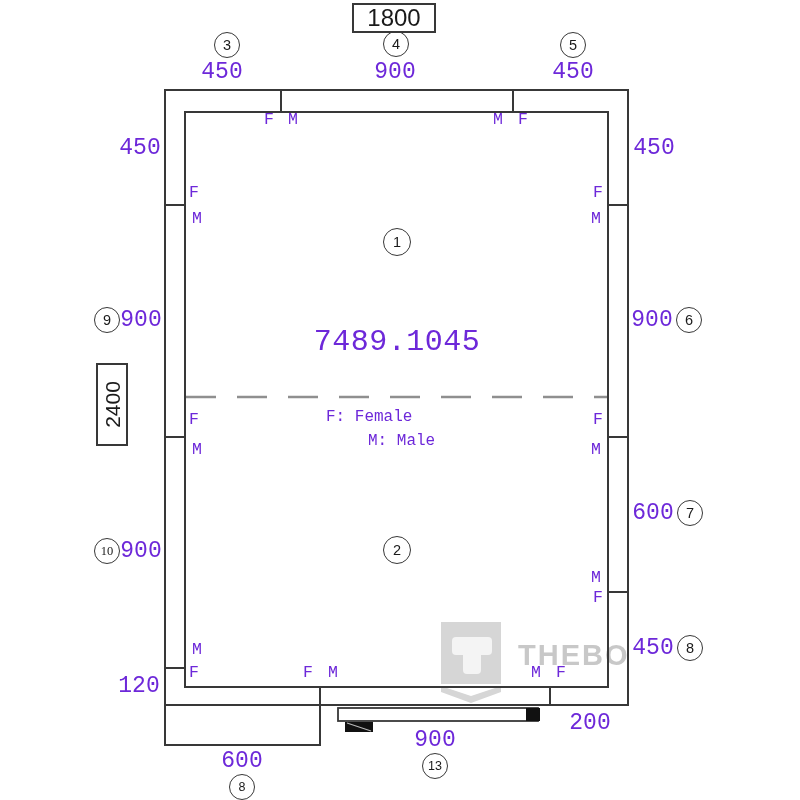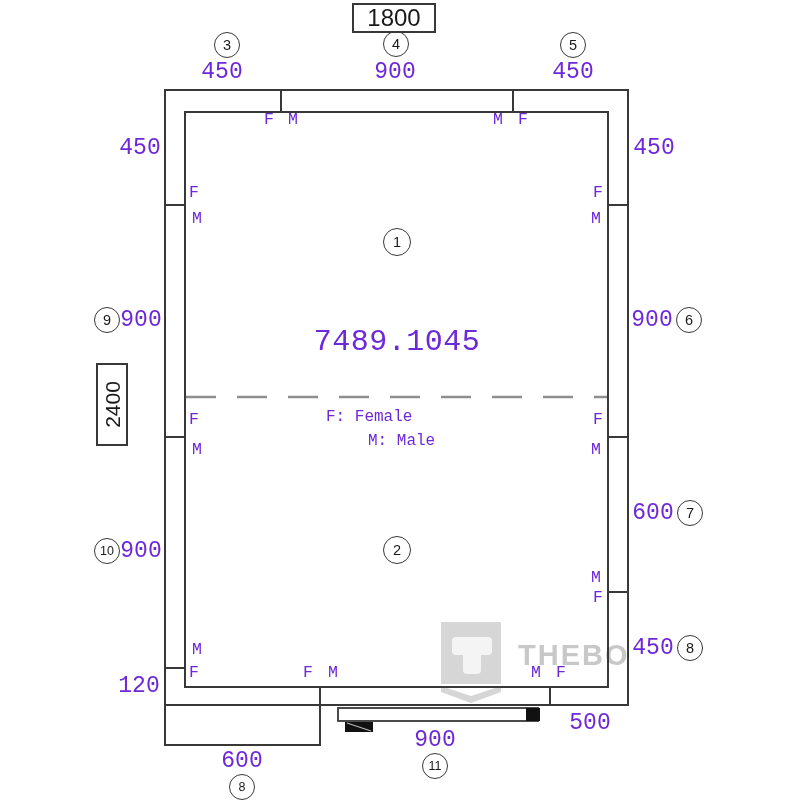--- a/index.html
+++ b/index.html
@@ -80,37 +80,37 @@
   <div class="circ" style="left:227px;top:45px;">3</div>
   <div class="circ" style="left:396px;top:44px;">4</div>
   <div class="circ" style="left:573px;top:45px;">5</div>
   <div class="lbl" style="left:222px;top:72px;">450</div>
   <div class="lbl" style="left:395px;top:72px;">900</div>
   <div class="lbl" style="left:573px;top:72px;">450</div>
 
   <div class="lbl" style="left:140px;top:148px;">450</div>
   <div class="circ" style="left:107px;top:320px;">9</div>
   <div class="lbl" style="left:141px;top:320px;">900</div>
-  <div class="circ two" style="left:107px;top:551px;">10</div>
+  <div class="circ two" style="left:107px;top:551px;font-family:Liberation Serif, serif;">10</div>
   <div class="lbl" style="left:141px;top:551px;">900</div>
   <div class="lbl" style="left:139px;top:686px;">120</div>
 
   <div class="lbl" style="left:654px;top:148px;">450</div>
   <div class="lbl" style="left:652px;top:320px;">900</div>
   <div class="circ" style="left:689px;top:320px;">6</div>
   <div class="lbl" style="left:653px;top:513px;">600</div>
   <div class="circ" style="left:690px;top:513px;">7</div>
   <div class="lbl" style="left:653px;top:648px;">450</div>
   <div class="circ" style="left:690px;top:648px;">8</div>
-  <div class="lbl" style="left:590px;top:723px;">500</div>
+  <div class="lbl" style="left:590px;top:723px;">200</div>
 
   <div class="lbl" style="left:242px;top:761px;">600</div>
   <div class="circ two" style="left:242px;top:787px;">8</div>
   <div class="lbl" style="left:435px;top:740px;">900</div>
-  <div class="circ two" style="left:435px;top:766px;">11</div>
+  <div class="circ two" style="left:435px;top:766px;">13</div>
 
   <div class="circ" style="left:397px;top:242px;width:26px;height:26px;">1</div>
   <div class="circ" style="left:397px;top:550px;width:26px;height:26px;">2</div>
   <div class="lbl bigtxt" style="left:397px;top:342px;">7489.1045</div>
   <div class="lbl legend" style="left:326px;top:417px;">F: Female</div>
   <div class="lbl legend" style="left:330px;top:441px;margin-left:38px;">M: Male</div>
 
   <div class="lbl fm" style="left:269px;top:120px;">F</div>
   <div class="lbl fm" style="left:293px;top:120px;">M</div>
   <div class="lbl fm" style="left:498px;top:120px;">M</div>

